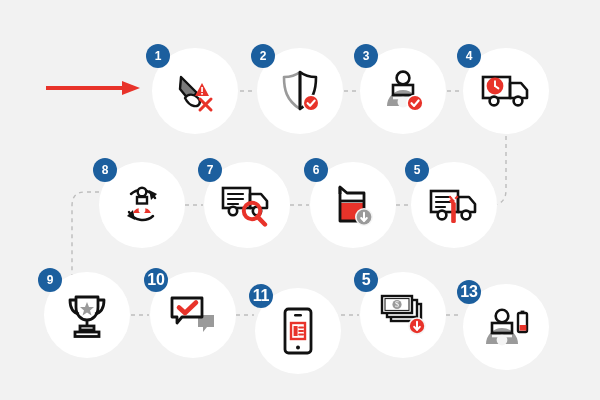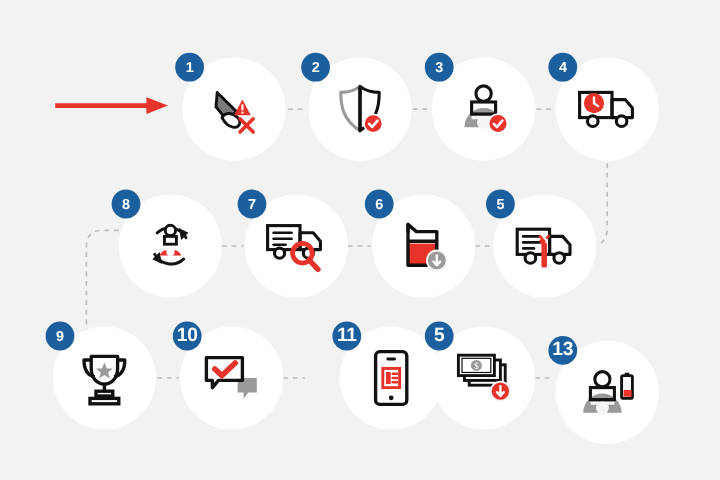--- a/index.html
+++ b/index.html
@@ -240,21 +240,21 @@
       <div class="glyph">
         <svg width="50" height="46" viewBox="0 0 50 46">
           <path d="M30,23 L46,23 L46,35 L39,35 L35,40 L35,35 L30,35 Z" fill="#9a9a9a"></path>
           <path d="M4,6 L34,6 L34,25 L14,25 L9,31 L9,25 L4,25 Z" fill="#fff" stroke="#111" stroke-width="2.8" stroke-linejoin="round"></path>
           <path d="M11,15.5 L17,21 L28,10.5" fill="none" stroke="#e8332a" stroke-width="4.6" stroke-linecap="round" stroke-linejoin="round"></path>
         </svg>
       </div>
       <div class="badge two-digit">10</div>
     </div>
 
-    <div class="node" style="left:255px;top:272px;margin-left:28px;">
+    <div class="node" style="left:255px;top:288px;">
       <div class="bubble"></div>
       <div class="glyph">
         <svg width="34" height="50" viewBox="0 0 34 50">
           <rect x="4" y="3" width="26" height="44" rx="3.5" fill="#fff" stroke="#111" stroke-width="2.8"></rect>
           <rect x="13" y="8" width="8" height="2.4" rx="1.2" fill="#111"></rect>
           <circle cx="17" cy="41.5" r="2" fill="#111"></circle>
           <rect x="10" y="17" width="14" height="16" fill="none" stroke="#e8332a" stroke-width="2.4"></rect>
           <rect x="12.6" y="20" width="4" height="10" fill="#e8332a"></rect>
           <g stroke="#e8332a" stroke-width="2" stroke-linecap="round">
             <line x1="18.2" y1="21.5" x2="22" y2="21.5"></line>

